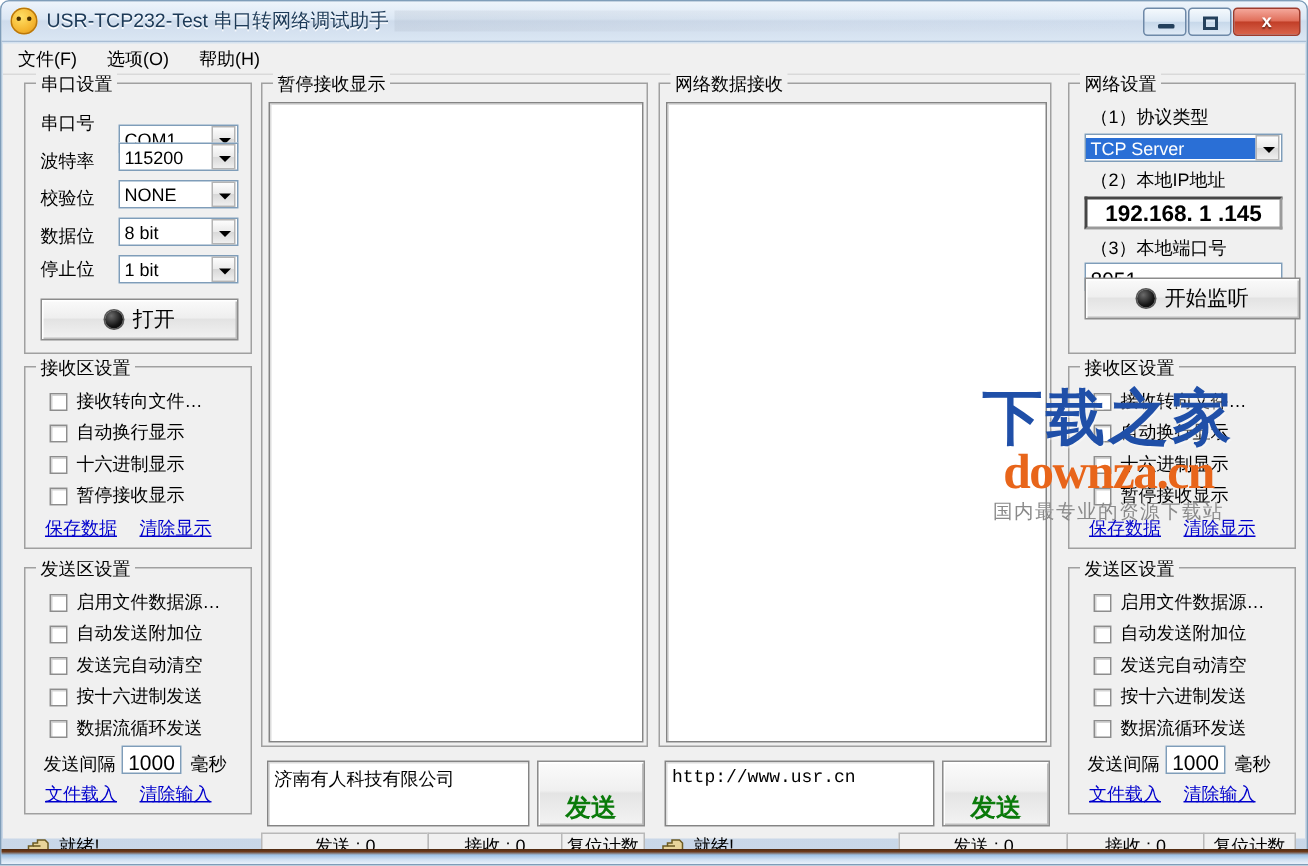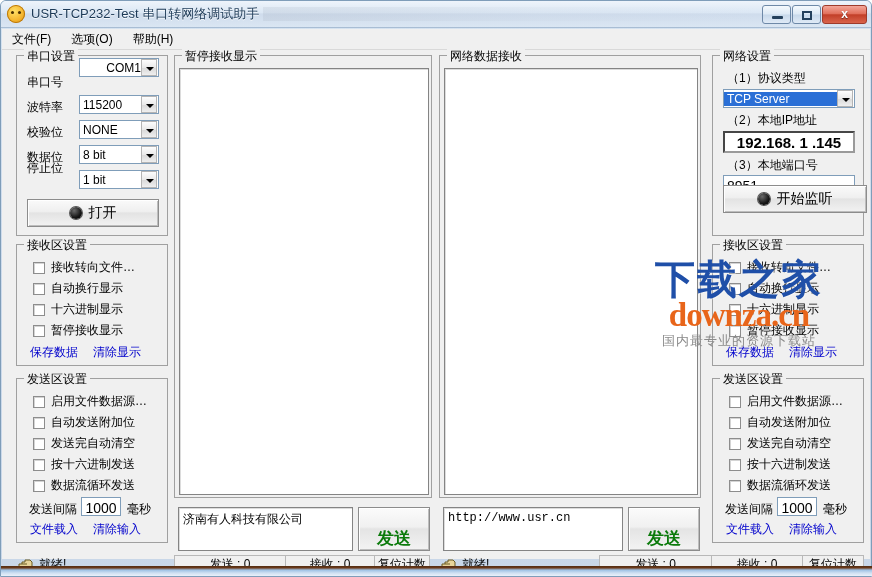--- a/index.html
+++ b/index.html
@@ -177,21 +177,21 @@
     width:12px; height:12px; flex:none;
     border:1px solid #8d8d8d; background:#fff;
     box-shadow: inset 1px 1px 0 #d4d4d4;
     margin-right:6px;
   }
   .cbrow .cbtext { font-size:12px; color:#000; }
 
   
   .link {
     position:absolute; font-size:12px; color:#0000cc;
-    cursor:pointer; white-space:nowrap;
+    text-decoration: underline; cursor:pointer; white-space:nowrap;
   }
 
   
   .recvbox {
     position:absolute; background:#ffffff;
     border:1px solid #848484;
     box-shadow: inset 1px 1px 0 #dcdcdc;
   }
 
   
@@ -283,21 +283,21 @@
     <div class="menu-item">选项(O)</div>
     <div class="menu-item">帮助(H)</div>
   </div>
 
   <div id="client">
 
     <div class="group" style="left:14px; top:5px; width:152px; height:181px;">
       <span class="legend">串口设置</span>
 
       <span class="lbl" style="left:10px; top:18px;">串口号</span>
-      <div class="combo" style="left:62px; top:2px; width:80px;text-align:right;">
+      <div class="combo" style="left:62px; top:27px; width:80px;">
         <span class="val">COM1</span>
         <span class="arrow"></span>
       </div>
 
       <span class="lbl" style="left:10px; top:43px;">波特率</span>
       <div class="combo" style="left:62px; top:39px; width:80px;">
         <span class="val">115200</span>
         <span class="arrow"></span>
       </div>
 
@@ -306,21 +306,21 @@
         <span class="val">NONE</span>
         <span class="arrow"></span>
       </div>
 
       <span class="lbl" style="left:10px; top:93px;">数据位</span>
       <div class="combo" style="left:62px; top:89px; width:80px;">
         <span class="val">8 bit</span>
         <span class="arrow"></span>
       </div>
 
-      <span class="lbl" style="left:10px; top:104px;">停止位</span>
+      <span class="lbl" style="left:10px; top:115px;">停止位</span>
       <div class="combo" style="left:62px; top:114px; width:80px;">
         <span class="val">1 bit</span>
         <span class="arrow"></span>
       </div>
 
       <div class="btn3d" style="left:10px; top:143px; width:132px; height:28px;">
         <span class="dot"></span>
         <span>打开</span>
       </div>
     </div>

